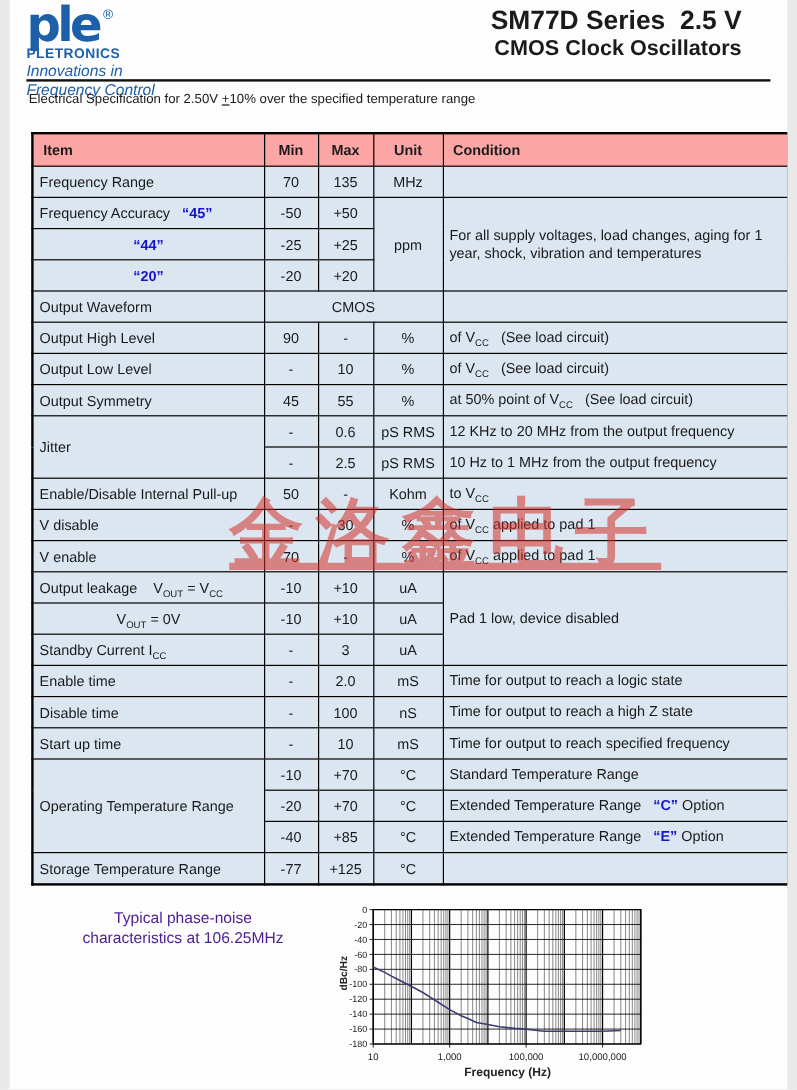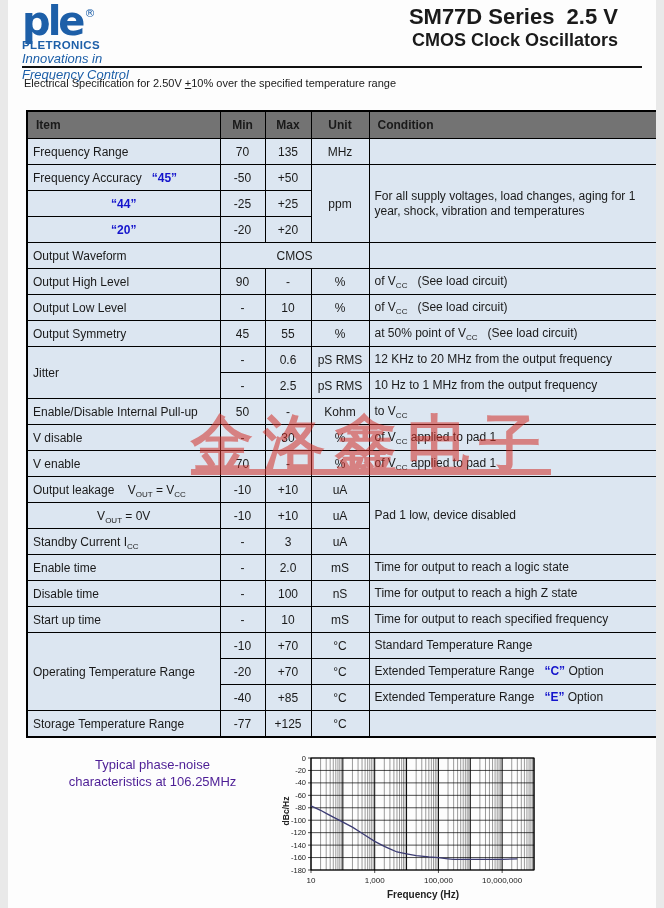--- a/index.html
+++ b/index.html
@@ -19,21 +19,21 @@
   .doc-date{font-size:11px;margin-top:2px;}
 
   .rule{position:absolute;left:14px;right:14px;top:66px;height:2px;background:#111;}
 
   .spec-heading{position:absolute;left:16px;top:77px;font-size:11px;font-weight:400;}
   .uplus{text-decoration:underline;}
 
   
   table.spec{position:absolute;left:18px;top:110px;width:630px;border-collapse:collapse;table-layout:fixed;font-size:12px;border:2px solid #000;}
   .spec th,.spec td{border:1px solid #000;background:#dce6f1;padding:0 5px;height:25px;vertical-align:middle;}
-  .spec thead th{background:#737373;font-weight:700;height:26px;text-align:center;}
+  .spec thead th{background:#fca5a5;font-weight:700;height:26px;text-align:center;}
   .spec thead th.h-left{text-align:left;padding-left:8px;}
   .c-item{text-align:left;padding-left:8px;}
   .c-item-shift{text-align:center;padding-left:58px;}
   .c-item-center{text-align:center;}
   .c-num,.c-unit,.c-cmos{text-align:center;}
   .c-cond{text-align:left;padding-left:10px;line-height:1.25;}
   .spec sub{font-size:8px;line-height:0;}
   .blu{color:#1414cc;font-weight:700;}
 
   

